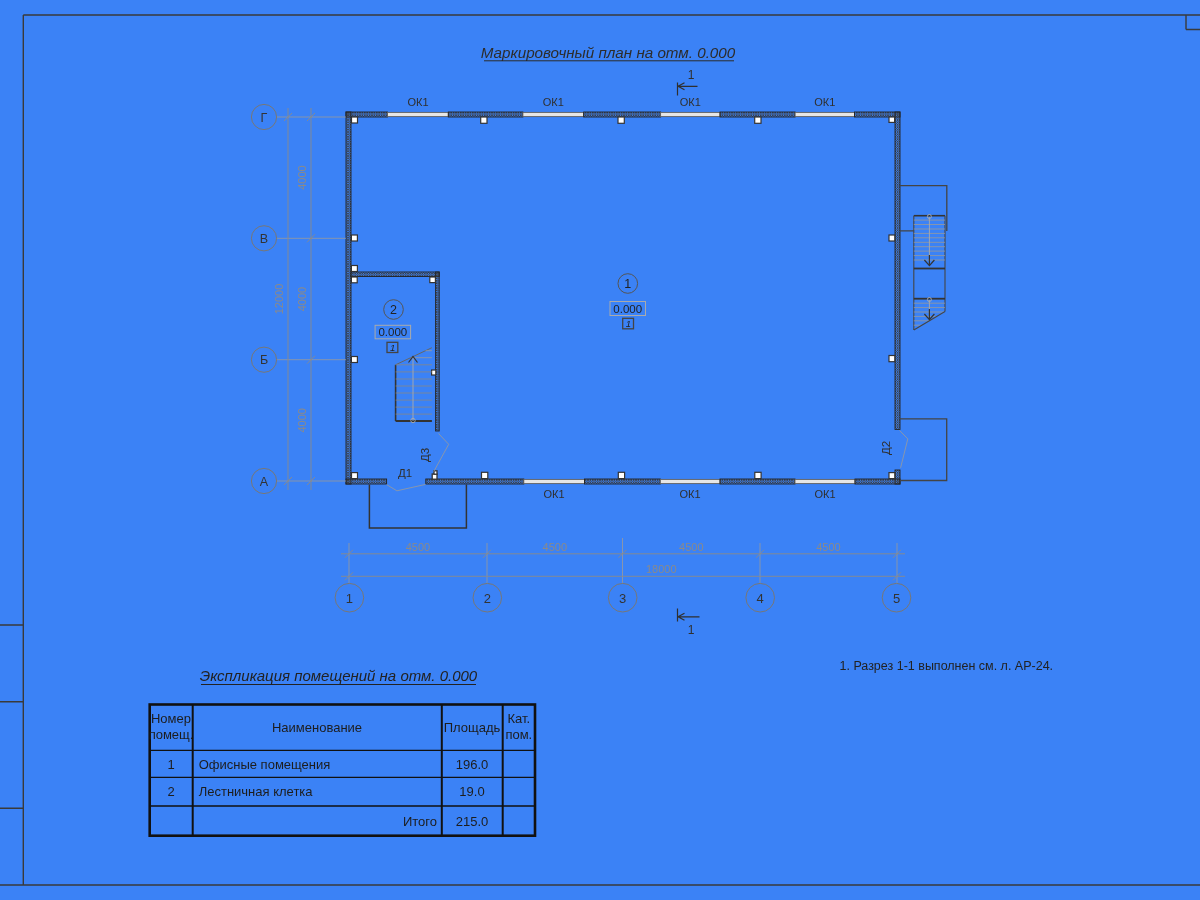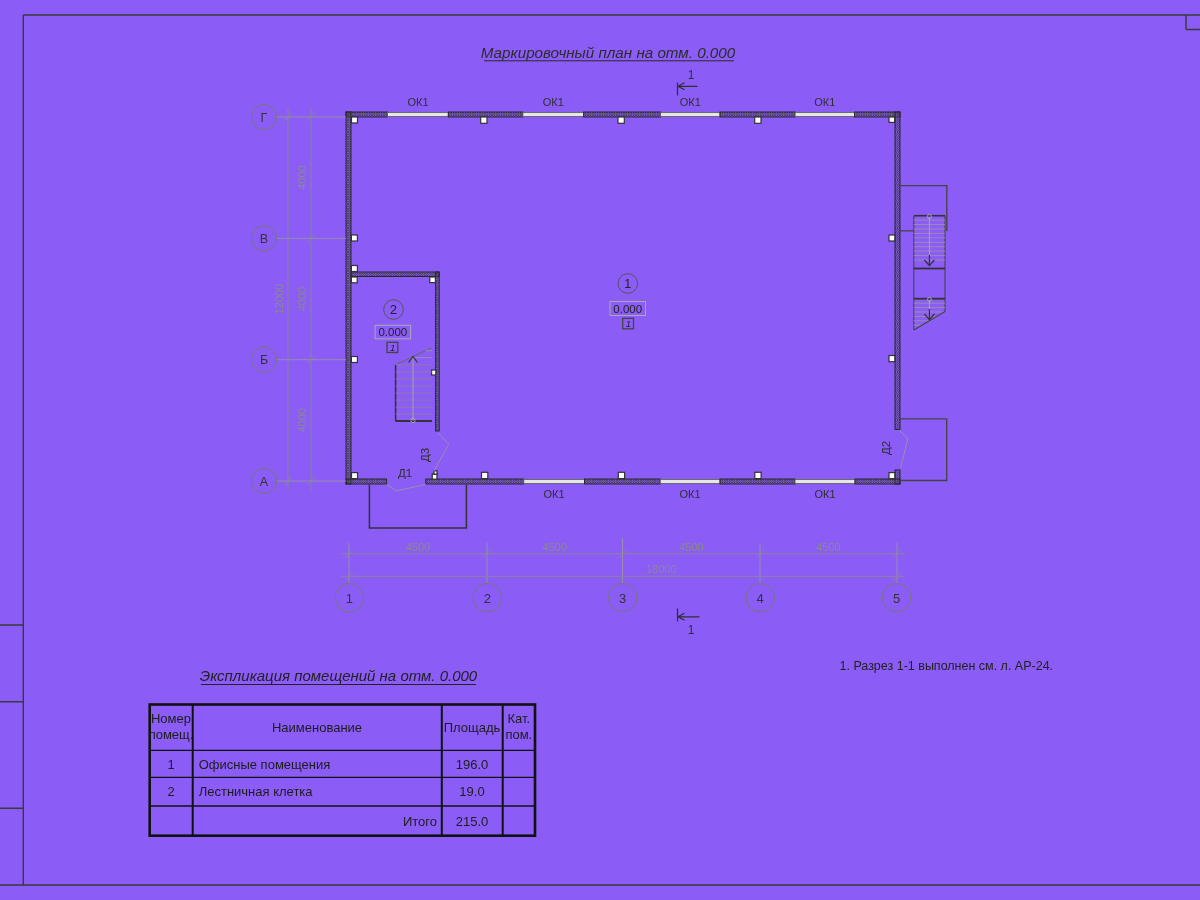--- a/index.html
+++ b/index.html
@@ -1,16 +1,16 @@
 <!DOCTYPE html>
 <html><head>
 <meta charset="utf-8">
 <style>
   html,body{margin:0;padding:0;background:#fff;}
-  #sheet{position:relative;width:1200px;height:900px;background:#8b5cf6;overflow:hidden;
+  #sheet{position:relative;width:1200px;height:900px;background:#3b82f6;overflow:hidden;
          font-family:"Liberation Sans", sans-serif;}
   svg{position:absolute;left:0;top:0;}
   text{font-family:"Liberation Sans", sans-serif;}
 </style>
 </head>
 <body>
 <div id="sheet">
 <svg width="1200" height="900" viewBox="0 0 1200 900">
 <defs>
 <pattern id="h" width="2.4" height="2.4" patternUnits="userSpaceOnUse">

